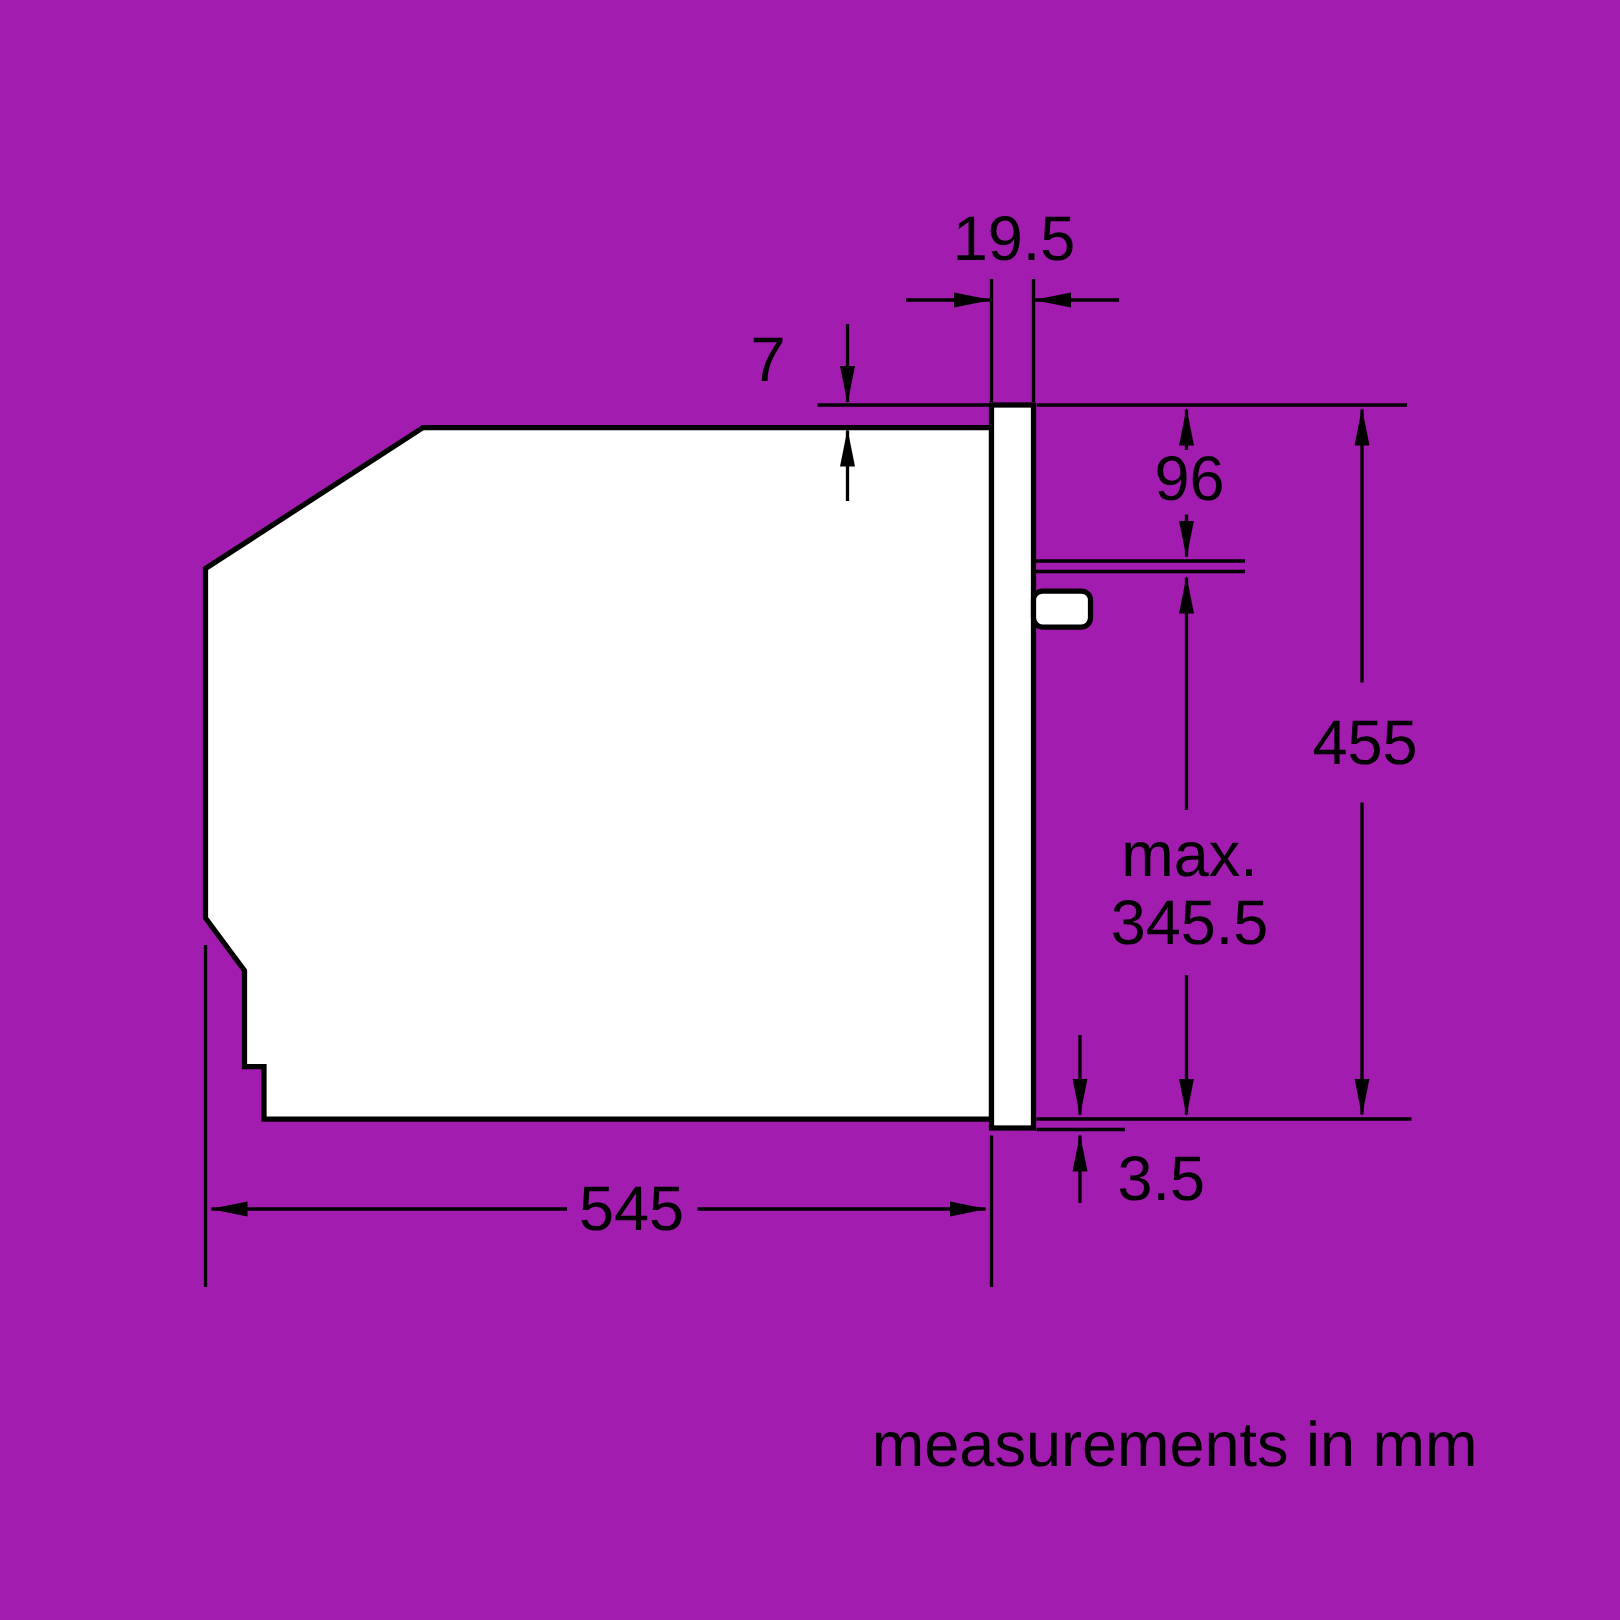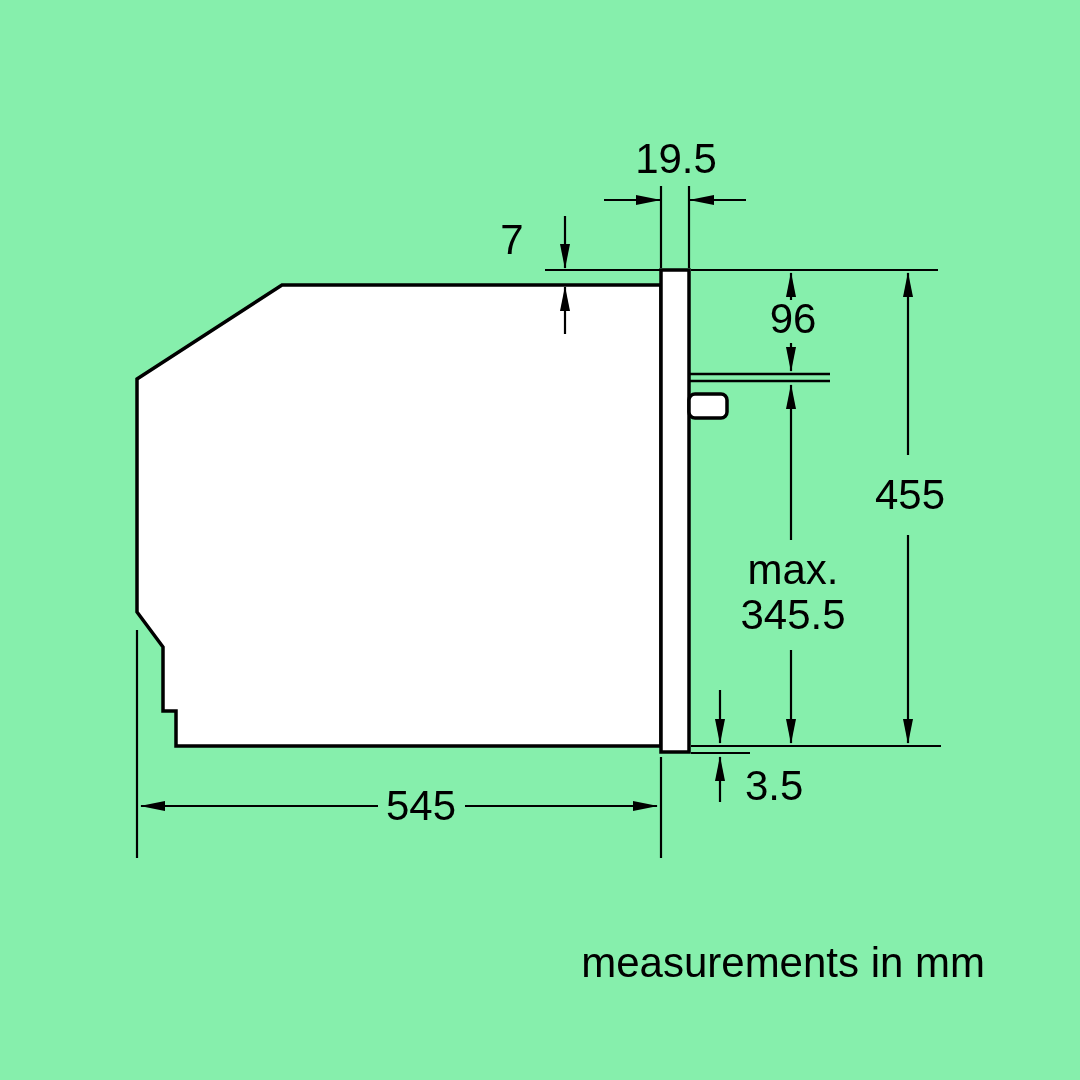--- a/index.html
+++ b/index.html
@@ -4,21 +4,21 @@
 <style>
   html, body {
     margin: 0;
     padding: 0;
     background: #ffffff;
   }
   .stage {
     position: relative;
     width: 1080px;
     height: 1080px;
-    background: #86efac;
+    background: #a21caf;
     font-family: "Liberation Sans", sans-serif;
   }
   svg text {
     font-family: "Liberation Sans", sans-serif;
     fill: #000000;
   }
   .dim-text {
     font-size: 42px;
   }
   .footer-text {

